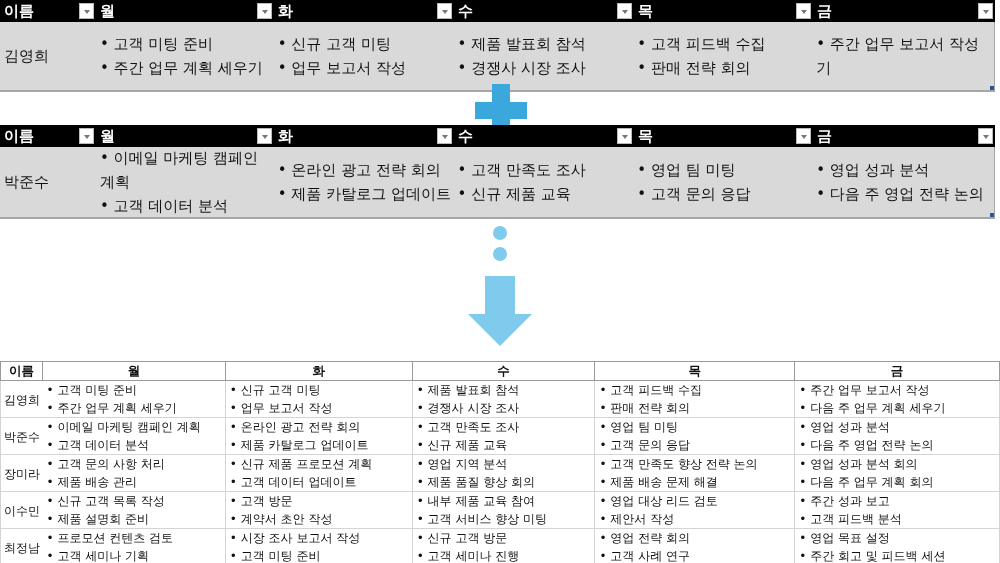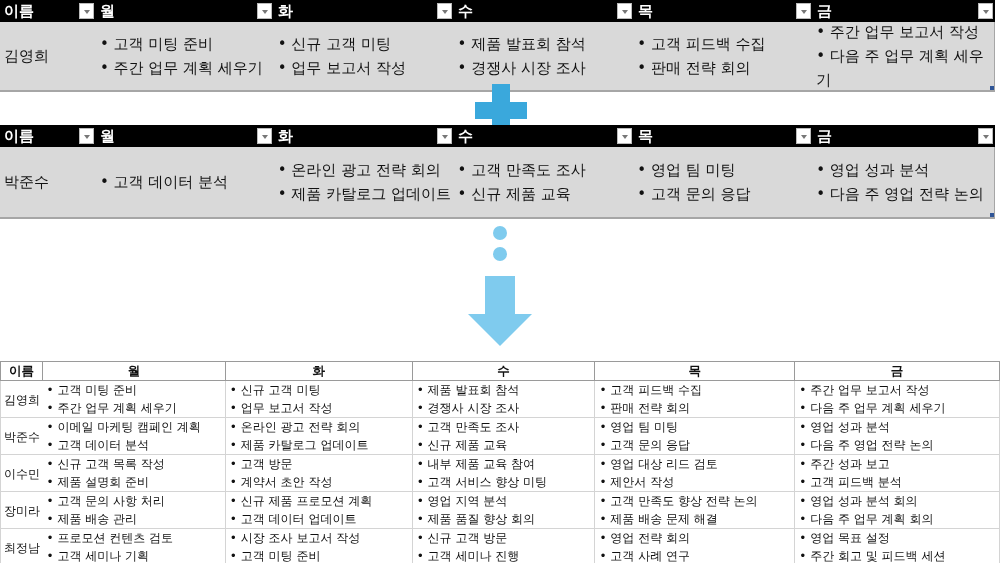--- a/index.html
+++ b/index.html
@@ -67,21 +67,20 @@
     <div class="bcell c3">
       <div>• <span>제품 발표회 참석</span></div>
       <div>• <span>경쟁사 시장 조사</span></div>
     </div>
     <div class="bcell c4">
       <div>• <span>고객 피드백 수집</span></div>
       <div>• <span>판매 전략 회의</span></div>
     </div>
     <div class="bcell c5">
       <div>• <span>주간 업무 보고서 작성</span></div>
-      <div>• <span>다음 주 업무 계획 세우</span></div>
       <div><span>기</span></div>
     </div>
     <span class="resize"></span>
   </div>
 </div>
 
 <div class="plus">
   <div class="v"></div>
   <div class="h"></div>
 </div>
@@ -91,20 +90,22 @@
     <div class="hcell c0"><span>이름</span><span class="dd"></span></div>
     <div class="hcell c1"><span>월</span><span class="dd"></span></div>
     <div class="hcell c2"><span>화</span><span class="dd"></span></div>
     <div class="hcell c3"><span>수</span><span class="dd"></span></div>
     <div class="hcell c4"><span>목</span><span class="dd"></span></div>
     <div class="hcell c5"><span>금</span><span class="dd"></span></div>
   </div>
   <div class="src-body" style="height:72px;">
     <div class="bcell c0 name">박준수</div>
     <div class="bcell c1">
+      <div>• <span>이메일 마케팅 캠페인</span></div>
+      <div><span>계획</span></div>
       <div>• <span>고객 데이터 분석</span></div>
     </div>
     <div class="bcell c2">
       <div>• <span>온라인 광고 전략 회의</span></div>
       <div>• <span>제품 카탈로그 업데이트</span></div>
     </div>
     <div class="bcell c3">
       <div>• <span>고객 만족도 조사</span></div>
       <div>• <span>신규 제품 교육</span></div>
     </div>
@@ -188,20 +189,43 @@
       <td>
           <div class="item">• <span>영업 팀 미팅</span></div>
           <div class="item">• <span>고객 문의 응답</span></div>
         </td>
       <td>
           <div class="item">• <span>영업 성과 분석</span></div>
           <div class="item">• <span>다음 주 영업 전략 논의</span></div>
         </td>
     </tr>
     <tr class="row">
+      <td class="name first">장미라</td>
+      <td>
+          <div class="item">• <span>고객 문의 사항 처리</span></div>
+          <div class="item">• <span>제품 배송 관리</span></div>
+        </td>
+      <td>
+          <div class="item">• <span>신규 제품 프로모션 계획</span></div>
+          <div class="item">• <span>고객 데이터 업데이트</span></div>
+        </td>
+      <td>
+          <div class="item">• <span>영업 지역 분석</span></div>
+          <div class="item">• <span>제품 품질 향상 회의</span></div>
+        </td>
+      <td>
+          <div class="item">• <span>고객 만족도 향상 전략 논의</span></div>
+          <div class="item">• <span>제품 배송 문제 해결</span></div>
+        </td>
+      <td>
+          <div class="item">• <span>영업 성과 분석 회의</span></div>
+          <div class="item">• <span>다음 주 업무 계획 회의</span></div>
+        </td>
+    </tr>
+    <tr class="row">
       <td class="name first">이수민</td>
       <td>
           <div class="item">• <span>신규 고객 목록 작성</span></div>
           <div class="item">• <span>제품 설명회 준비</span></div>
         </td>
       <td>
           <div class="item">• <span>고객 방문</span></div>
           <div class="item">• <span>계약서 초안 작성</span></div>
         </td>
       <td>
@@ -211,43 +235,20 @@
       <td>
           <div class="item">• <span>영업 대상 리드 검토</span></div>
           <div class="item">• <span>제안서 작성</span></div>
         </td>
       <td>
           <div class="item">• <span>주간 성과 보고</span></div>
           <div class="item">• <span>고객 피드백 분석</span></div>
         </td>
     </tr>
     <tr class="row">
-      <td class="name first">장미라</td>
-      <td>
-          <div class="item">• <span>고객 문의 사항 처리</span></div>
-          <div class="item">• <span>제품 배송 관리</span></div>
-        </td>
-      <td>
-          <div class="item">• <span>신규 제품 프로모션 계획</span></div>
-          <div class="item">• <span>고객 데이터 업데이트</span></div>
-        </td>
-      <td>
-          <div class="item">• <span>영업 지역 분석</span></div>
-          <div class="item">• <span>제품 품질 향상 회의</span></div>
-        </td>
-      <td>
-          <div class="item">• <span>고객 만족도 향상 전략 논의</span></div>
-          <div class="item">• <span>제품 배송 문제 해결</span></div>
-        </td>
-      <td>
-          <div class="item">• <span>영업 성과 분석 회의</span></div>
-          <div class="item">• <span>다음 주 업무 계획 회의</span></div>
-        </td>
-    </tr>
-    <tr class="row">
       <td class="name first">최정남</td>
       <td>
           <div class="item">• <span>프로모션 컨텐츠 검토</span></div>
           <div class="item">• <span>고객 세미나 기획</span></div>
         </td>
       <td>
           <div class="item">• <span>시장 조사 보고서 작성</span></div>
           <div class="item">• <span>고객 미팅 준비</span></div>
         </td>
       <td>

